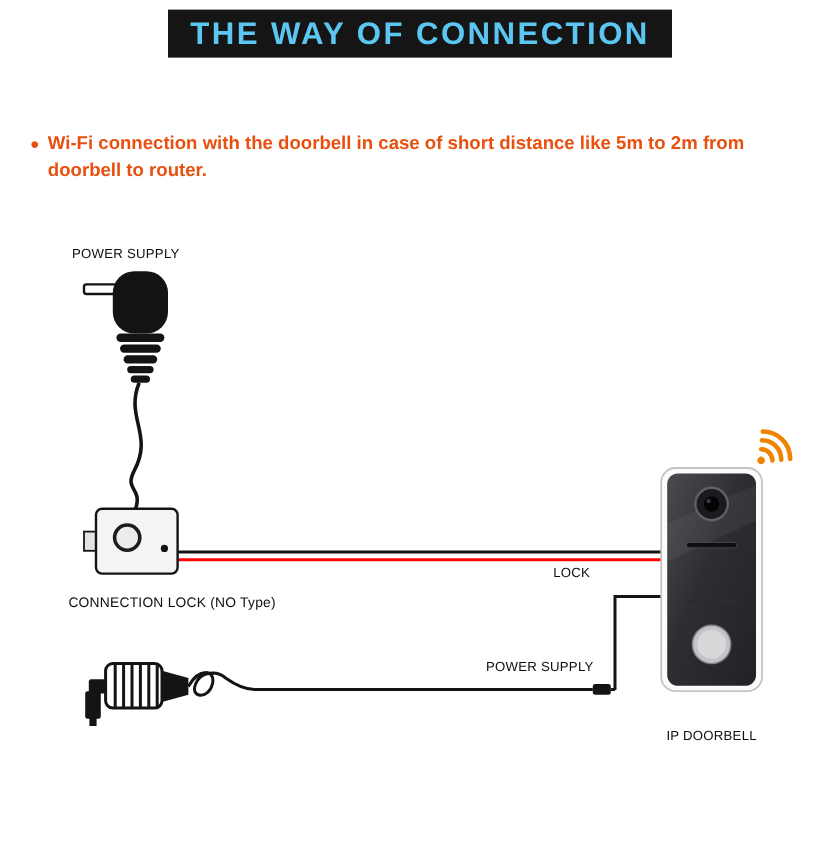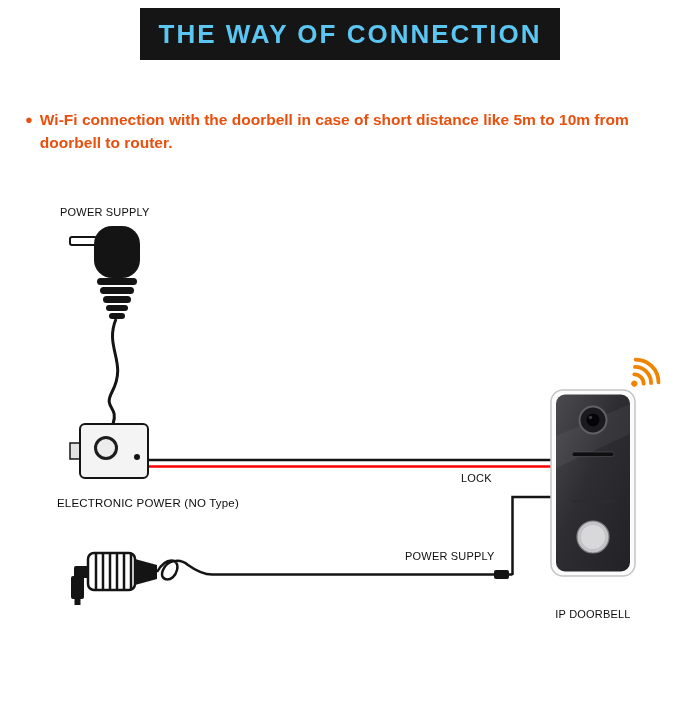--- a/index.html
+++ b/index.html
@@ -11,21 +11,21 @@
   }
   :root {
     --banner-bg: #151515;
     --accent: #5cc6f2;
     --orange: #e8500f;
     --wifi-orange: #f08300;
     --wire-red: #ff0000;
     --ink: #141414;
   }
   .banner {
-    width: 420px; height: 52px; margin: 8px auto 0;
+    width: 420px; height: 40px; margin: 8px auto 0;
     background: var(--banner-bg);
     display: flex; align-items: center; justify-content: center;
   }
   .banner .title {
     color: var(--accent); font-size: 26px; font-weight: bold;
     letter-spacing: 2px; white-space: nowrap;
   }
   .intro {
     position: absolute; left: 25px; top: 108px;
     display: flex; gap: 7px; width: 650px;
@@ -55,21 +55,21 @@
 </style>
 </head>
 <body>
 
 <div class="banner">
   <span class="title">THE WAY OF CONNECTION</span>
 </div>
 
 <div class="intro">
   <span class="bullet">●</span>
-  <span class="text">Wi-Fi connection with the doorbell in case of short distance like 5m to 10m from doorbell to router.</span>
+  <span class="text">Wi-Fi connection with the doorbell in case of short distance like 5m to 2m from doorbell to router.</span>
 </div>
 
 <svg class="diagram" width="700" height="714" viewBox="0 0 700 714">
   <defs>
     <linearGradient id="panelGrad" x1="0" y1="0" x2="1" y2="1">
       <stop offset="0" stop-color="#4a4a4f"></stop>
       <stop offset="0.45" stop-color="#2e2e32"></stop>
       <stop offset="1" stop-color="#222226"></stop>
     </linearGradient>
   </defs>
@@ -124,16 +124,16 @@
 
   <g transform="translate(641,377) rotate(45) scale(0.95)">
     <path class="wifi-arc" d="M-7,3 A10,10 0 0 1 7,3"></path>
     <path class="wifi-arc" d="M-12,-3 A17,17 0 0 1 12,-3"></path>
     <path class="wifi-arc" d="M-17,-9 A24,24 0 0 1 17,-9"></path>
     <circle class="wifi-dot" cx="0" cy="10" r="3.2"></circle>
   </g>
 </svg>
 
 <div class="diagram-label lbl-ps-top">POWER SUPPLY</div>
-<div class="diagram-label lbl-lock">ELECTRONIC POWER (NO Type)</div>
+<div class="diagram-label lbl-lock">CONNECTION LOCK (NO Type)</div>
 <div class="diagram-label lbl-wire-lock">LOCK</div>
 <div class="diagram-label lbl-ps-bottom">POWER SUPPLY</div>
 <div class="diagram-label lbl-doorbell">IP DOORBELL</div>
 
 </body></html>

